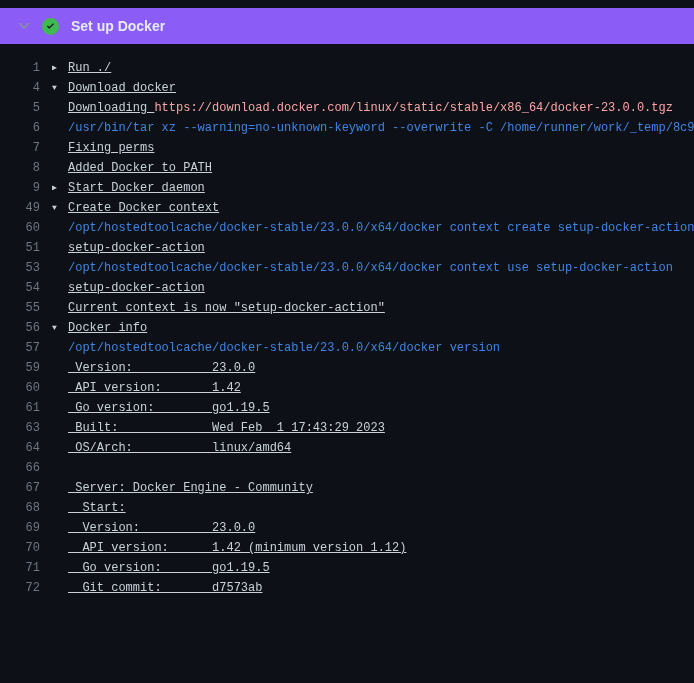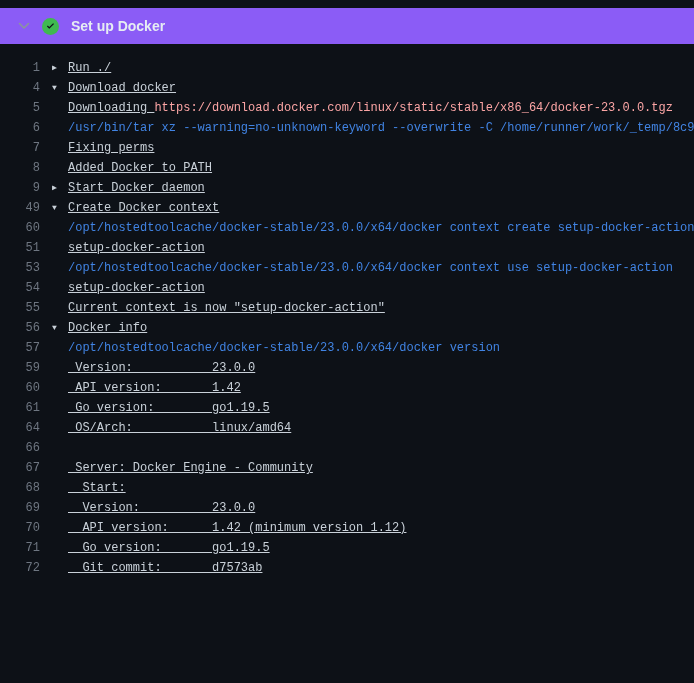--- a/index.html
+++ b/index.html
@@ -104,20 +104,21 @@
     <div class="row"><span class="num">60</span><span class="content"><span class="seg-cmd">/opt/hostedtoolcache/docker-stable/23.0.0/x64/docker context create setup-docker-action</span></span></div>
     <div class="row"><span class="num">51</span><span class="content"><span class="seg-plain">setup-docker-action</span></span></div>
     <div class="row"><span class="num">53</span><span class="content"><span class="seg-cmd">/opt/hostedtoolcache/docker-stable/23.0.0/x64/docker context use setup-docker-action</span></span></div>
     <div class="row"><span class="num">54</span><span class="content"><span class="seg-plain">setup-docker-action</span></span></div>
     <div class="row"><span class="num">55</span><span class="content"><span class="seg-plain">Current context is now "setup-docker-action"</span></span></div>
     <div class="row"><span class="num">56</span><span class="content"><span class="arrow">▼</span><span class="seg-plain">Docker info</span></span></div>
     <div class="row"><span class="num">57</span><span class="content"><span class="seg-cmd">/opt/hostedtoolcache/docker-stable/23.0.0/x64/docker version</span></span></div>
     <div class="row"><span class="num">59</span><span class="content"><span class="seg-plain"> Version:           23.0.0</span></span></div>
     <div class="row"><span class="num">60</span><span class="content"><span class="seg-plain"> API version:       1.42</span></span></div>
     <div class="row"><span class="num">61</span><span class="content"><span class="seg-plain"> Go version:        go1.19.5</span></span></div>
+    <div class="row"><span class="num">63</span><span class="content"><span class="seg-plain"> Built:             Wed Feb  1 17:43:29 2023</span></span></div>
     <div class="row"><span class="num">64</span><span class="content"><span class="seg-plain"> OS/Arch:           linux/amd64</span></span></div>
     <div class="row"><span class="num">66</span><span class="content"><span class="seg-plain"></span></span></div>
     <div class="row"><span class="num">67</span><span class="content"><span class="seg-plain"> Server: Docker Engine - Community</span></span></div>
     <div class="row"><span class="num">68</span><span class="content"><span class="seg-plain">  Start:</span></span></div>
     <div class="row"><span class="num">69</span><span class="content"><span class="seg-plain">  Version:          23.0.0</span></span></div>
     <div class="row"><span class="num">70</span><span class="content"><span class="seg-plain">  API version:      1.42 (minimum version 1.12)</span></span></div>
     <div class="row"><span class="num">71</span><span class="content"><span class="seg-plain">  Go version:       go1.19.5</span></span></div>
     <div class="row"><span class="num">72</span><span class="content"><span class="seg-plain">  Git commit:       d7573ab</span></span></div>
   </div>
 

